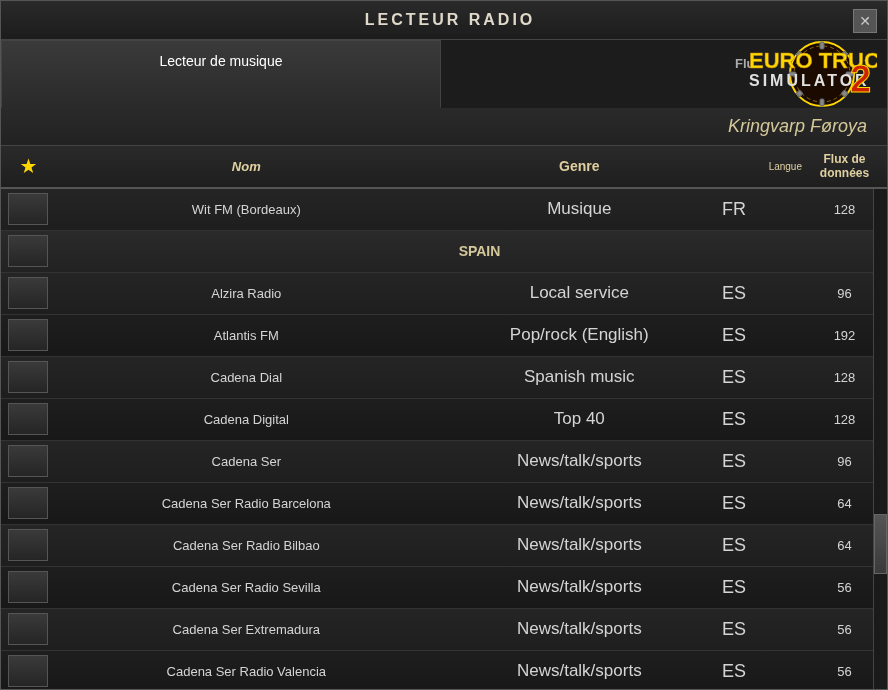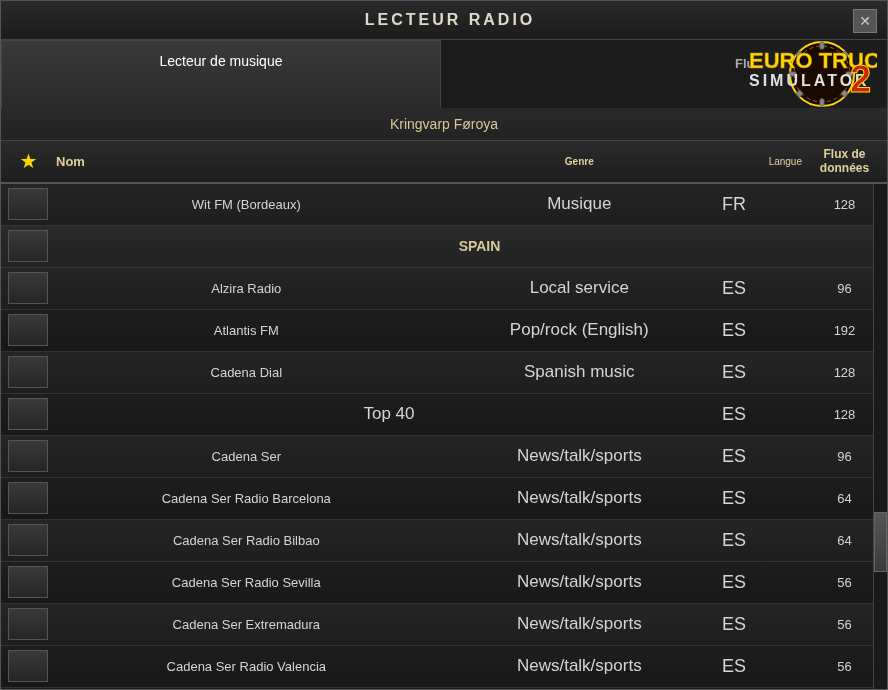--- a/index.html
+++ b/index.html
@@ -92,53 +92,55 @@
       justify-content: flex-end;
       padding-right: 10px;
       border: none;
       background: transparent;
       margin-left: 48px;
     }
 
     .station-header {
       background: linear-gradient(to bottom, #2a2a2a, #222);
       padding: 8px 20px;
-      text-align: center;
+      text-align: right;
       color: #d4c89a;
-      font-size: 14px;
+      font-size: 18px;
       border-bottom: 1px solid #444;
+      font-style: italic;
     }
 
     .table-header {
       display: flex;
       align-items: center;
       background: linear-gradient(to bottom, #2a2a2a, #1e1e1e);
       border-bottom: 2px solid #555;
       padding: 6px 0;
     }
 
     .col-fav {
       width: 55px;
       text-align: center;
       flex-shrink: 0;
     }
 
     .col-nom {
       flex: 2;
-      text-align: left;
+      text-align: center;
       color: #e0d0a0;
       font-size: 13px;
       font-weight: bold;
+      font-style: italic;
     }
 
     .col-genre {
       flex: 1.5;
       text-align: center;
       color: #e0d0a0;
-      font-size: 10px;
+      font-size: 14px;
       font-weight: bold;
     }
 
     .col-langue {
       width: 80px;
       text-align: right;
       color: #e0d0a0;
       font-size: 10px;
       font-weight: normal;
       flex-shrink: 0;
@@ -354,20 +356,21 @@
           </div>
       <div class="row-name">Cadena Dial</div>
       <div class="row-genre">Spanish music</div>
       <div class="row-langue">ES</div>
       <div class="row-flux">128</div>
     </div>
         <div class="table-row">
       <div class="col-fav">
             <div class="row-btn"></div>
           </div>
+      <div class="row-name">Cadena Digital</div>
       <div class="row-genre">Top 40</div>
       <div class="row-langue">ES</div>
       <div class="row-flux">128</div>
     </div>
         <div class="table-row">
       <div class="col-fav">
             <div class="row-btn"></div>
           </div>
       <div class="row-name">Cadena Ser</div>
       <div class="row-genre">News/talk/sports</div>

